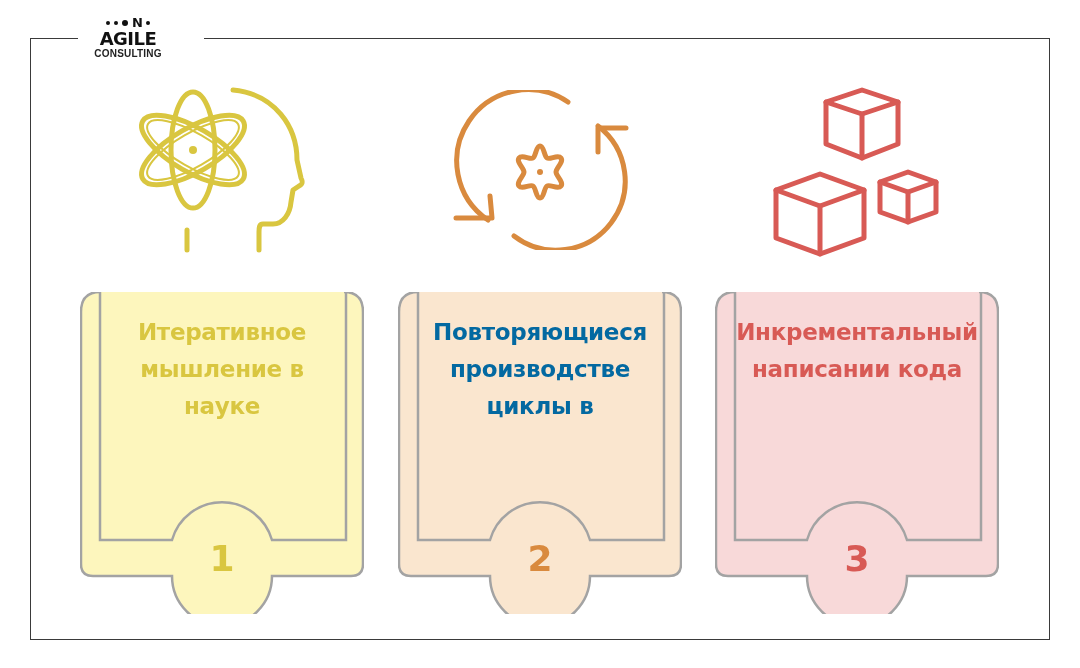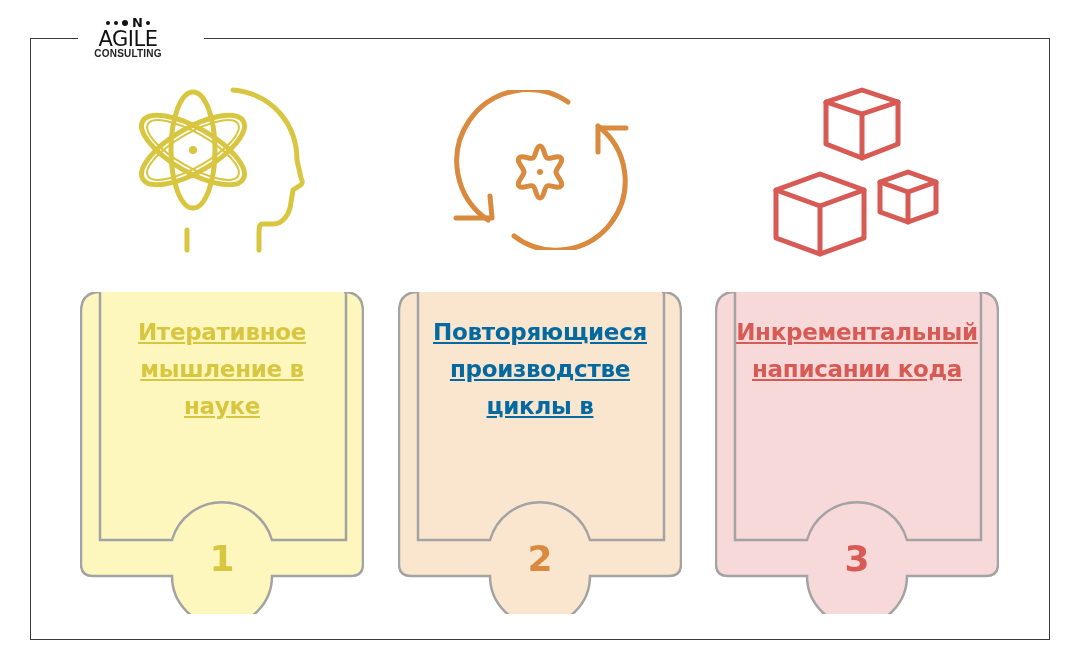--- a/index.html
+++ b/index.html
@@ -56,22 +56,22 @@
     .logo-dots .d2 { width: 6px; height: 6px; }
     .logo-dots .n {
       font-family: "DejaVu Sans", sans-serif;
       font-weight: 900;
       font-size: 13px;
       line-height: 14px;
       letter-spacing: -1px;
     }
     .logo-main {
       font-family: "DejaVu Sans", sans-serif;
-      font-weight: 400;
-      font-size: 21px;
+      font-weight: 700;
+      font-size: 18px;
       line-height: 18px;
       letter-spacing: -0.5px;
     }
     .logo-sub {
       font-family: "Liberation Sans", sans-serif;
       font-weight: 700;
       font-size: 10px;
       line-height: 11px;
       letter-spacing: 0.2px;
       color: #222;
@@ -93,21 +93,20 @@
       position: absolute;
       top: 22px;
       left: 0;
       width: 284px;
       text-align: center;
       font-family: "DejaVu Sans", sans-serif;
       font-weight: 700;
       font-size: 23px;
       line-height: 37px;
       letter-spacing: -0.3px;
-      text-decoration: underline;
     }
     .card-number {
       position: absolute;
       top: 244px;
       left: 0;
       width: 284px;
       text-align: center;
       font-family: "DejaVu Sans", sans-serif;
       font-weight: 700;
       font-size: 36px;

